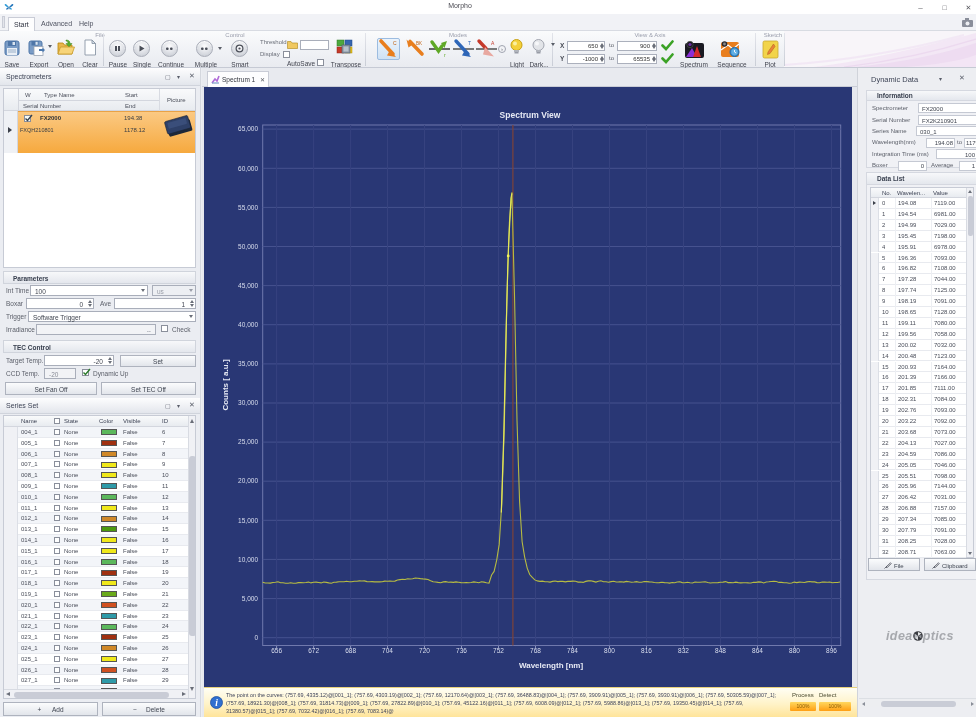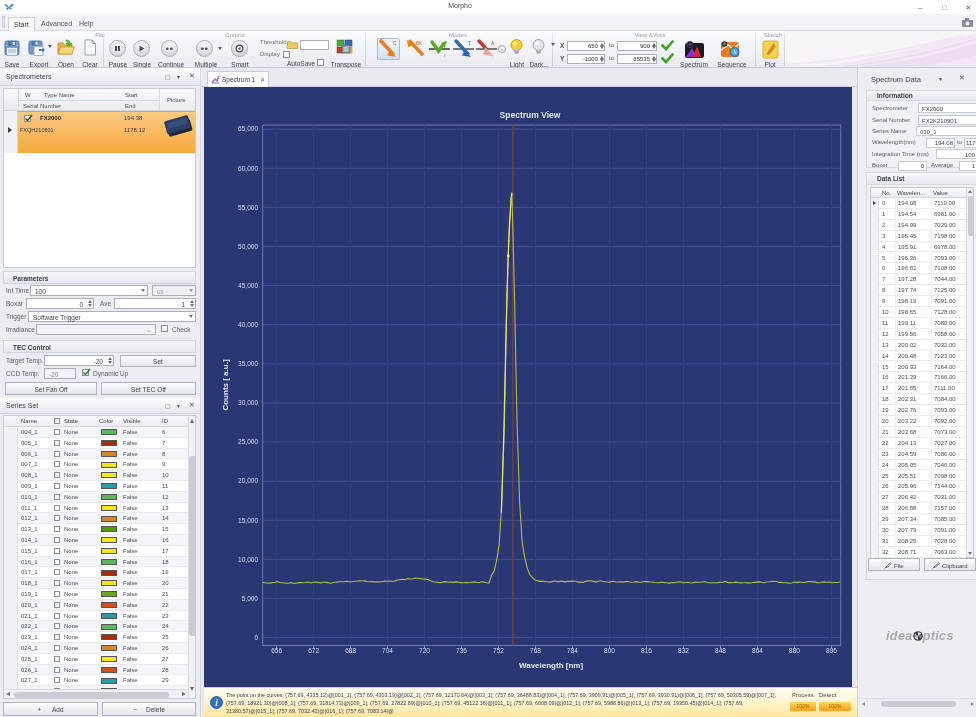--- a/index.html
+++ b/index.html
@@ -732,21 +732,21 @@
         <text x="6.5" y="9.8" text-anchor="middle" font-size="9.5" font-style="italic" font-weight="bold" fill="#fff" font-family="Liberation Serif">i</text>
       </svg>
     <div class="abs" style="left:22px;top:4px;width:566px;height:26px;font-size:5.4px;line-height:7.8px;color:#3A3F58;overflow:hidden">The point on the curves: (757.69, 4335.12)@[001_1]; (757.69, 4303.19)@[002_1]; (757.69, 12170.64)@[003_1]; (757.69, 36488.83)@[004_1]; (757.69, 3909.91)@[005_1]; (757.69, 3930.91)@[006_1]; (757.69, 50305.59)@[007_1]; (757.69, 18921.30)@[008_1]; (757.69, 31814.73)@[009_1]; (757.69, 27822.89)@[010_1]; (757.69, 45122.16)@[011_1]; (757.69, 6008.09)@[012_1]; (757.69, 5988.86)@[013_1]; (757.69, 19350.45)@[014_1]; (757.69, 31380.57)@[015_1]; (757.69, 7032.42)@[016_1]; (757.69, 7083.14)@</div>
     <div class="abs" style="left:588px;top:4px;font-size:6px;color:#4A4A30">Process</div>
     <div class="abs" style="left:615px;top:4px;font-size:6px;color:#4A4A30">Detect</div>
     <div class="abs" style="left:586px;top:14px;width:26px;height:9px;background:linear-gradient(#FFD75E,#FF9E12);border-radius:1px;font-size:5px;color:#8A5A00;text-align:center;line-height:9px">100%</div>
     <div class="abs" style="left:615px;top:14px;width:32px;height:9px;background:linear-gradient(#FFD75E,#FF9E12);border-radius:1px;font-size:5px;color:#8A5A00;text-align:center;line-height:9px">100%</div>
   </div>
 
   <div id="rightpanel" class="abs">
-    <div class="panel-title abs" style="left:13px;top:7px;font-size:7.5px">Spectrum Data</div>
+    <div class="panel-title abs" style="left:13px;top:7px;font-size:7.5px">Dynamic Data</div>
     <div class="dockicon abs" style="left:81px;top:7px;font-size:6px">▾</div>
     <div class="dockicon abs" style="left:101px;top:6px">✕</div>
 
     <div class="abs" style="left:8px;top:22px;width:111px;height:78px;background:#F0F1F5;border:1px solid #D5D8E0">
       <div class="abs gb-head" style="left:0;top:0;width:109px;height:10px;border:none;border-bottom:1px solid #D5D8E0;padding:1px 0 0 10px">Information</div>
       <div class="ctl-label abs" style="left:5px;top:13.5px;font-size:6px">Spectrometer</div>
       <div class="abs combo" style="left:51px;top:12px;width:60px;height:10px;font-size:6px;padding:1.5px 0 0 3px;border-color:#C5C9D3">FX2000</div>
       <div class="ctl-label abs" style="left:5px;top:25.5px;font-size:6px">Serial Number</div>
       <div class="abs combo" style="left:51px;top:24px;width:60px;height:10px;font-size:6px;padding:1.5px 0 0 3px;border-color:#C5C9D3">FX2K210901</div>
       <div class="ctl-label abs" style="left:5px;top:36.5px;font-size:6px">Series Name</div>

